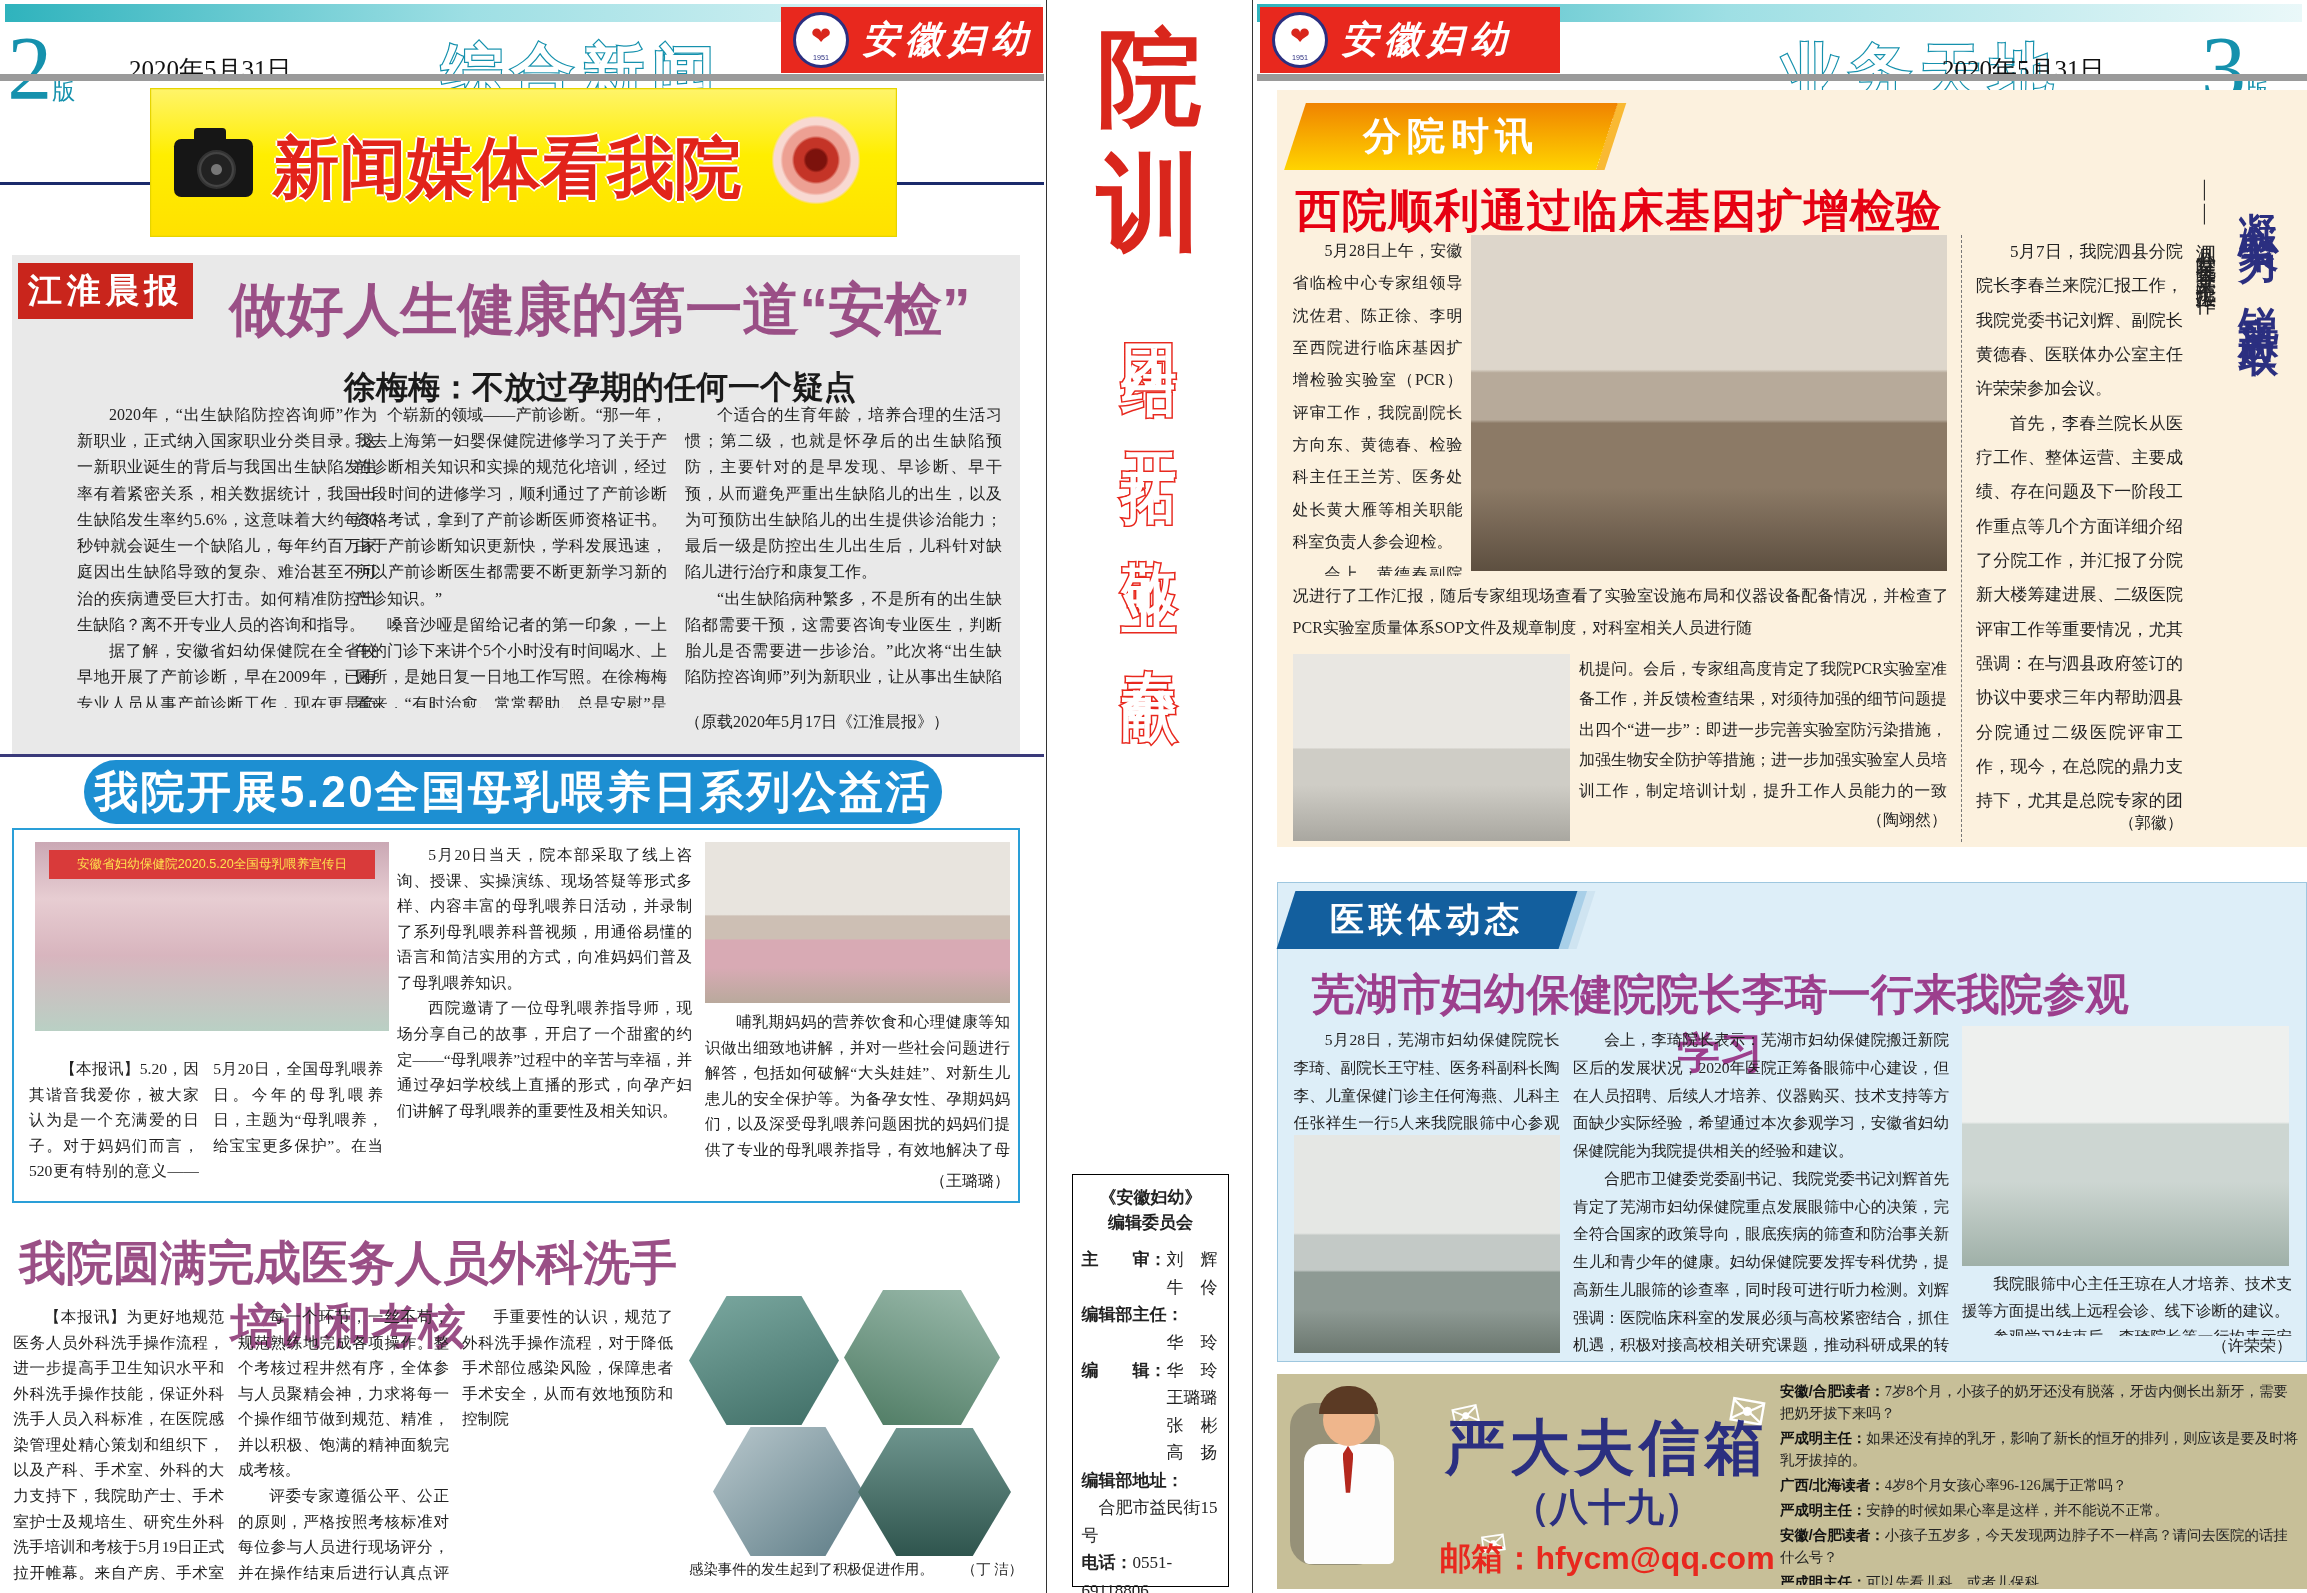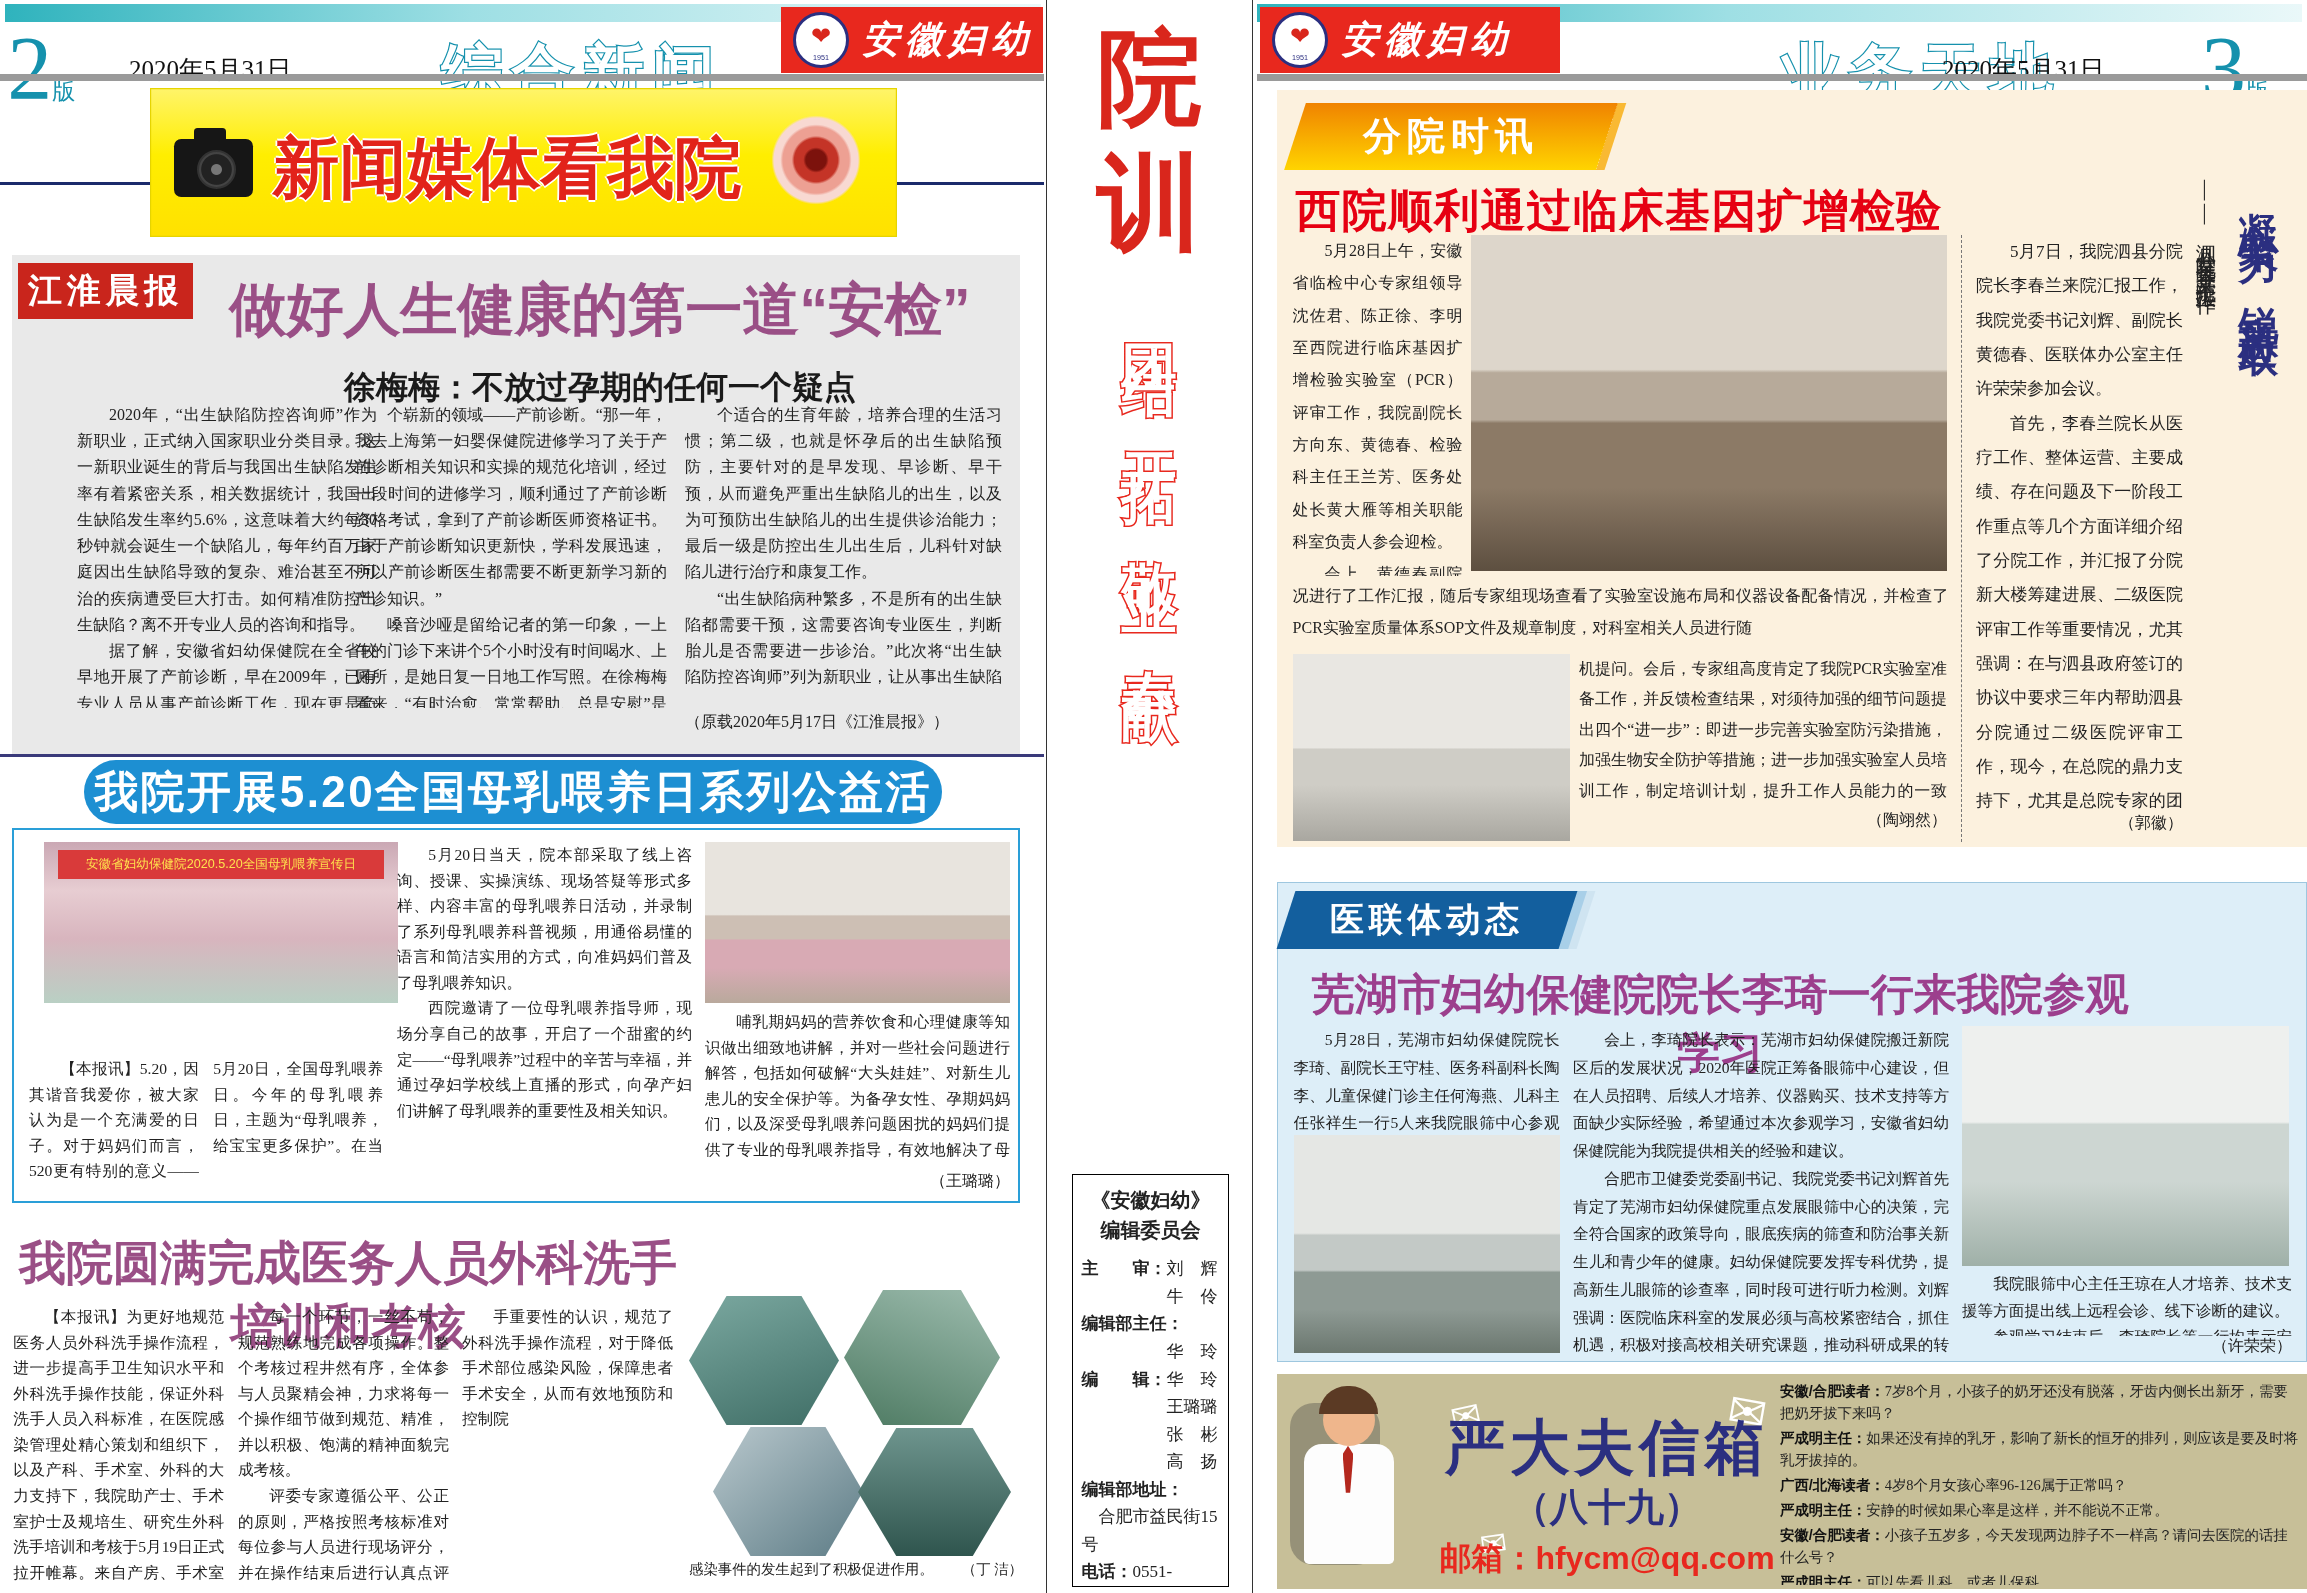--- a/index.html
+++ b/index.html
@@ -48,21 +48,21 @@
   .ph-corridor{background:linear-gradient(180deg,#e9e7e2 0 50%,#cfcdc6 51% 70%,#a9a7a0);}
   .ph-eyescreen{background:linear-gradient(180deg,#eef0ee 0 40%,#cdd6d2 41% 65%,#9fb0a8);}
   .ph-meetblue{background:linear-gradient(180deg,#e5e7e4 0 45%,#c3c9c6 46% 62%,#8e9a94 63% 80%,#6b776f);}
   .hex{clip-path:polygon(25% 0,75% 0,100% 50%,75% 100%,25% 100%,0 50%);}
   .capline{font-size:14.4px;display:flex;justify-content:space-between;}
   .spine{border-left:1.2px solid #333;border-right:1.2px solid #333;box-sizing:border-box;background:#fff;}
   .motto-big{font-size:105px;color:#d9261c;font-weight:bold;text-align:center;line-height:1.05;}
   .motto-v{writing-mode:vertical-rl;font-family:"Liberation Sans",sans-serif;font-weight:bold;font-size:55px;
            color:#fff;-webkit-text-stroke:3px #e8281e;paint-order:stroke fill;letter-spacing:18px;white-space:pre;}
   .edbox{border:1.8px solid #000;background:#fff;box-sizing:border-box;padding:9.6px 8.4px;}
-  .edt{font-family:"Liberation Sans",sans-serif;font-weight:bold;font-size:20px;text-align:center;line-height:1.5;}
+  .edt{font-family:"Liberation Sans",sans-serif;font-weight:bold;font-size:17px;text-align:center;line-height:1.5;}
   .edline{font-size:17px;line-height:1.62;white-space:pre-wrap;}
   .edline b{font-family:"Liberation Sans",sans-serif;}
   .cream{background:#fcf1de;}
   .badge-or{background:linear-gradient(180deg,#f08300,#ffd400);transform:skewX(-18deg);
             box-shadow:8.4px 0 0 #f9b933;display:flex;align-items:center;justify-content:center;}
   .badge-or span{transform:skewX(18deg);color:#fff;font-family:"Liberation Sans",sans-serif;font-weight:bold;font-size:38px;letter-spacing:6px;}
   .h-red{font-family:"Liberation Sans",sans-serif;font-weight:bold;font-size:45px;color:#e60012;text-align:center;letter-spacing:1.2px;}
   .dash{border-left:1.8px dashed #777;}
   .vtitle{writing-mode:vertical-rl;font-family:"Liberation Sans",sans-serif;font-weight:bold;font-size:40px;
           color:#2b2f80;letter-spacing:10.8px;}
@@ -130,21 +130,21 @@
       <p>个适合的生育年龄，培养合理的生活习惯；第二级，也就是怀孕后的出生缺陷预防，主要针对的是早发现、早诊断、早干预，从而避免严重出生缺陷儿的出生，以及为可预防出生缺陷儿的出生提供诊治能力；最后一级是防控出生儿出生后，儿科针对缺陷儿进行治疗和康复工作。</p>
       <p>“出生缺陷病种繁多，不是所有的出生缺陷都需要干预，这需要咨询专业医生，判断胎儿是否需要进一步诊治。”此次将“出生缺陷防控咨询师”列为新职业，让从事出生缺陷防控宣教、教育、咨询、指导的从业人员备受鼓舞，也能吸引更多专业人才投入到出生缺陷防控工作中来，将防控知识普及推广，为妇女儿童的健康保驾护航。</p>
 
     </div>
     <div class="ab attrib" style="left:673px;top:457px;width:317px;">（原载2020年5月17日《江淮晨报》）</div>
   </div>
   <div class="ab" style="left:0;top:754px;width:1044px;height:3px;background:#3a3a7a;"></div>
 
   <div class="ab pill" style="left:84px;top:760px;width:858px;height:64px;">我院开展5.20全国母乳喂养日系列公益活动</div>
   <div class="ab a2box" style="left:12px;top:828px;width:1008px;height:375px;">
-    <div class="ab ph ph-group" style="left:30px;top:12px;width:354px;height:161px;">
+    <div class="ab ph ph-group" style="left:21px;top:12px;width:354px;height:189px;">
       <div class="ph-banner">安徽省妇幼保健院2020.5.20全国母乳喂养宣传日</div>
     </div>
     <div class="ab col" style="left:15px;top:226px;width:354px;height:137px;column-count:2;column-gap:14.4px;font-size:15.6px;">
       <p>【本报讯】5.20，因其谐音我爱你，被大家认为是一个充满爱的日子。对于妈妈们而言，520更有特别的意义——5月20日，全国母乳喂养日。今年的母乳喂养日，主题为“母乳喂养，给宝宝更多保护”。在当前疫情的特殊形势下，针对活动主</p>
     </div>
     <div class="ab col" style="left:383px;top:12px;width:295px;height:350px;font-size:15.6px;">
       <p>5月20日当天，院本部采取了线上咨询、授课、实操演练、现场答疑等形式多样、内容丰富的母乳喂养日活动，并录制了系列母乳喂养科普视频，用通俗易懂的语言和简洁实用的方式，向准妈妈们普及了母乳喂养知识。</p>
       <p>西院邀请了一位母乳喂养指导师，现场分享自己的故事，开启了一个甜蜜的约定——“母乳喂养”过程中的辛苦与幸福，并通过孕妇学校线上直播的形式，向孕产妇们讲解了母乳喂养的重要性及相关知识。</p>
 
     </div>

